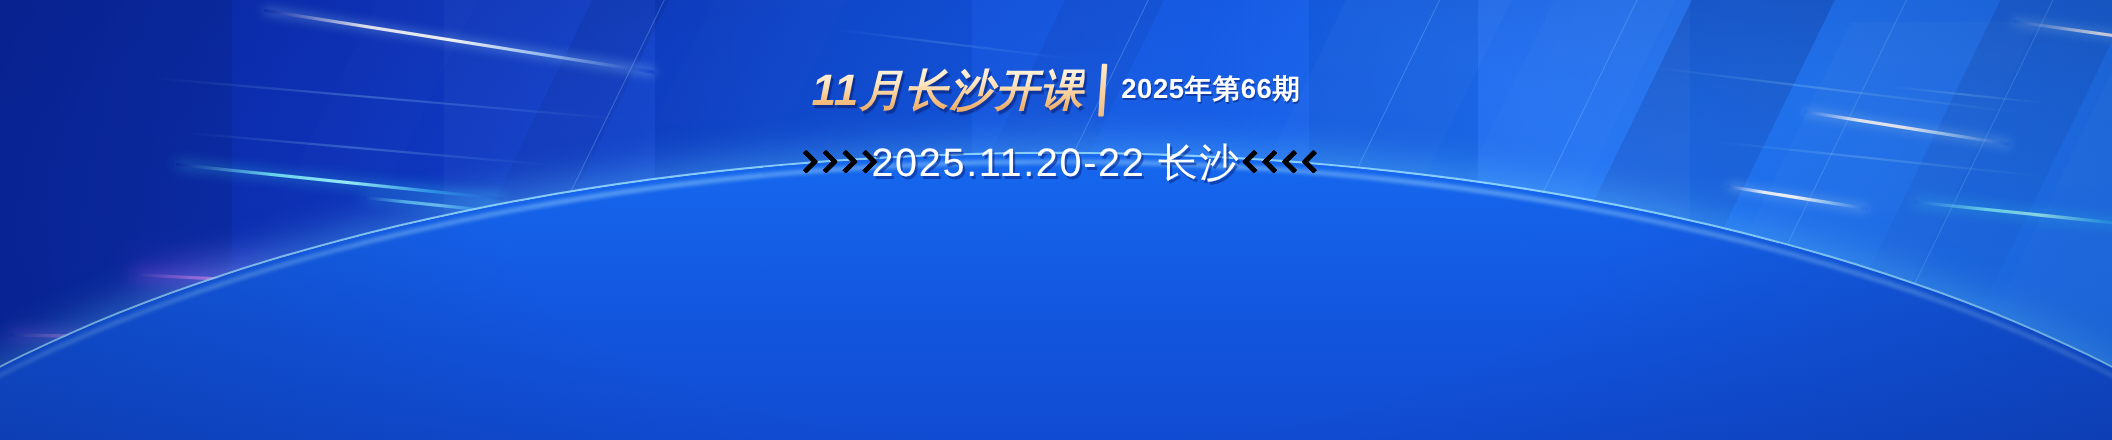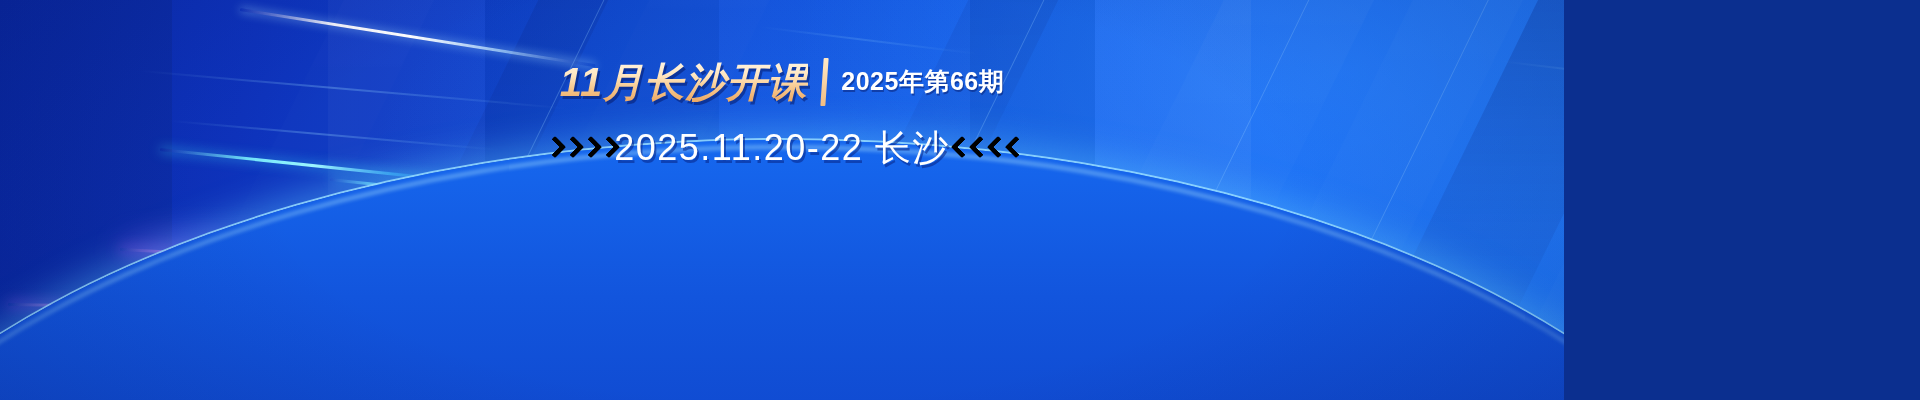--- a/index.html
+++ b/index.html
@@ -5,21 +5,21 @@
 <style>
   html, body {
     margin: 0;
     padding: 0;
     background: #0b2f8f;
   }
   * { box-sizing: border-box; }
 
   .banner {
     position: relative;
-    width: 1564px;
+    width: 1920px;
     height: 400px;
     overflow: hidden;
     font-family: "Liberation Sans", "DejaVu Sans", sans-serif;
     background:
       radial-gradient(ellipse 900px 520px at 86% 18%, rgba(46,135,255,0.55) 0%, rgba(46,135,255,0.0) 62%),
       radial-gradient(ellipse 760px 460px at 55% 46%, rgba(30,110,245,0.45) 0%, rgba(30,110,245,0.0) 65%),
       linear-gradient(100deg, #0a2bb0 0%, #0e33bd 16%, #0f47cf 38%, #0f55e0 58%, #1767ef 78%, #1e76f7 100%);
   }
 
   

